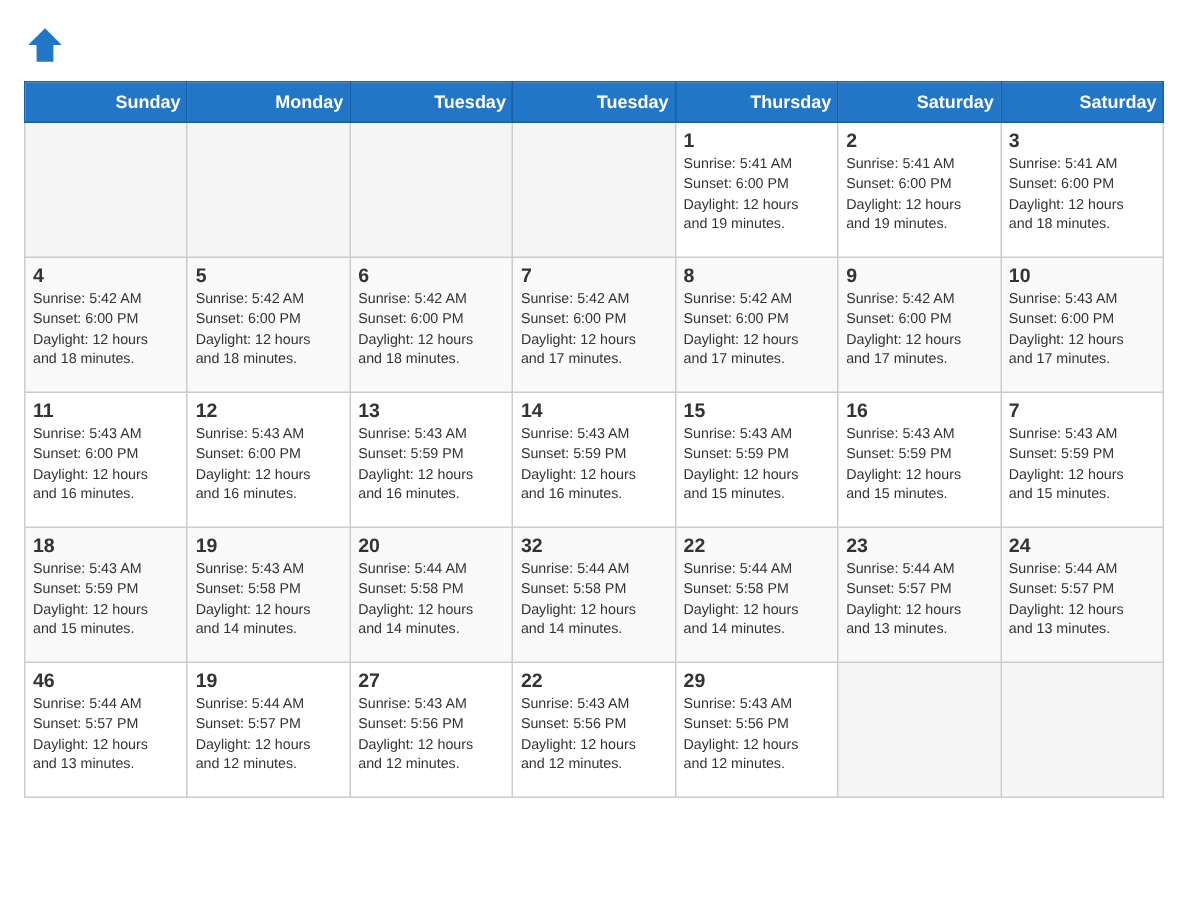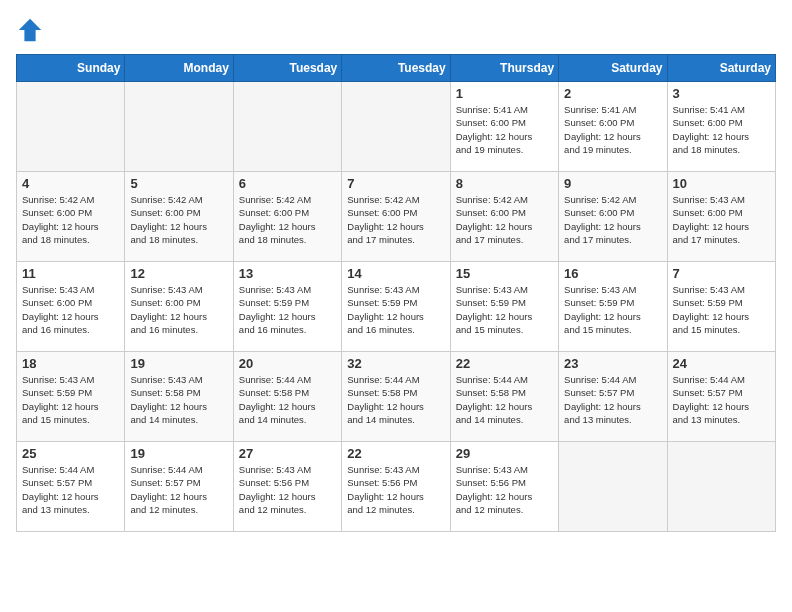--- a/index.html
+++ b/index.html
@@ -296,21 +296,21 @@
         <td>
           <span class="day-number">24</span>
           <div class="day-info" style="white-space: pre-line;">Sunrise: 5:44 AM
 Sunset: 5:57 PM
 Daylight: 12 hours
 and 13 minutes.</div>
         </td>
       </tr>
       <tr>
         <td>
-          <span class="day-number">25</span>
+          <span class="day-number">46</span>
           <div class="day-info" style="white-space: pre-line;">Sunrise: 5:44 AM
 Sunset: 5:57 PM
 Daylight: 12 hours
 and 13 minutes.</div>
         </td>
         <td>
           <span class="day-number">19</span>
           <div class="day-info" style="white-space: pre-line;">Sunrise: 5:44 AM
 Sunset: 5:57 PM
 Daylight: 12 hours

